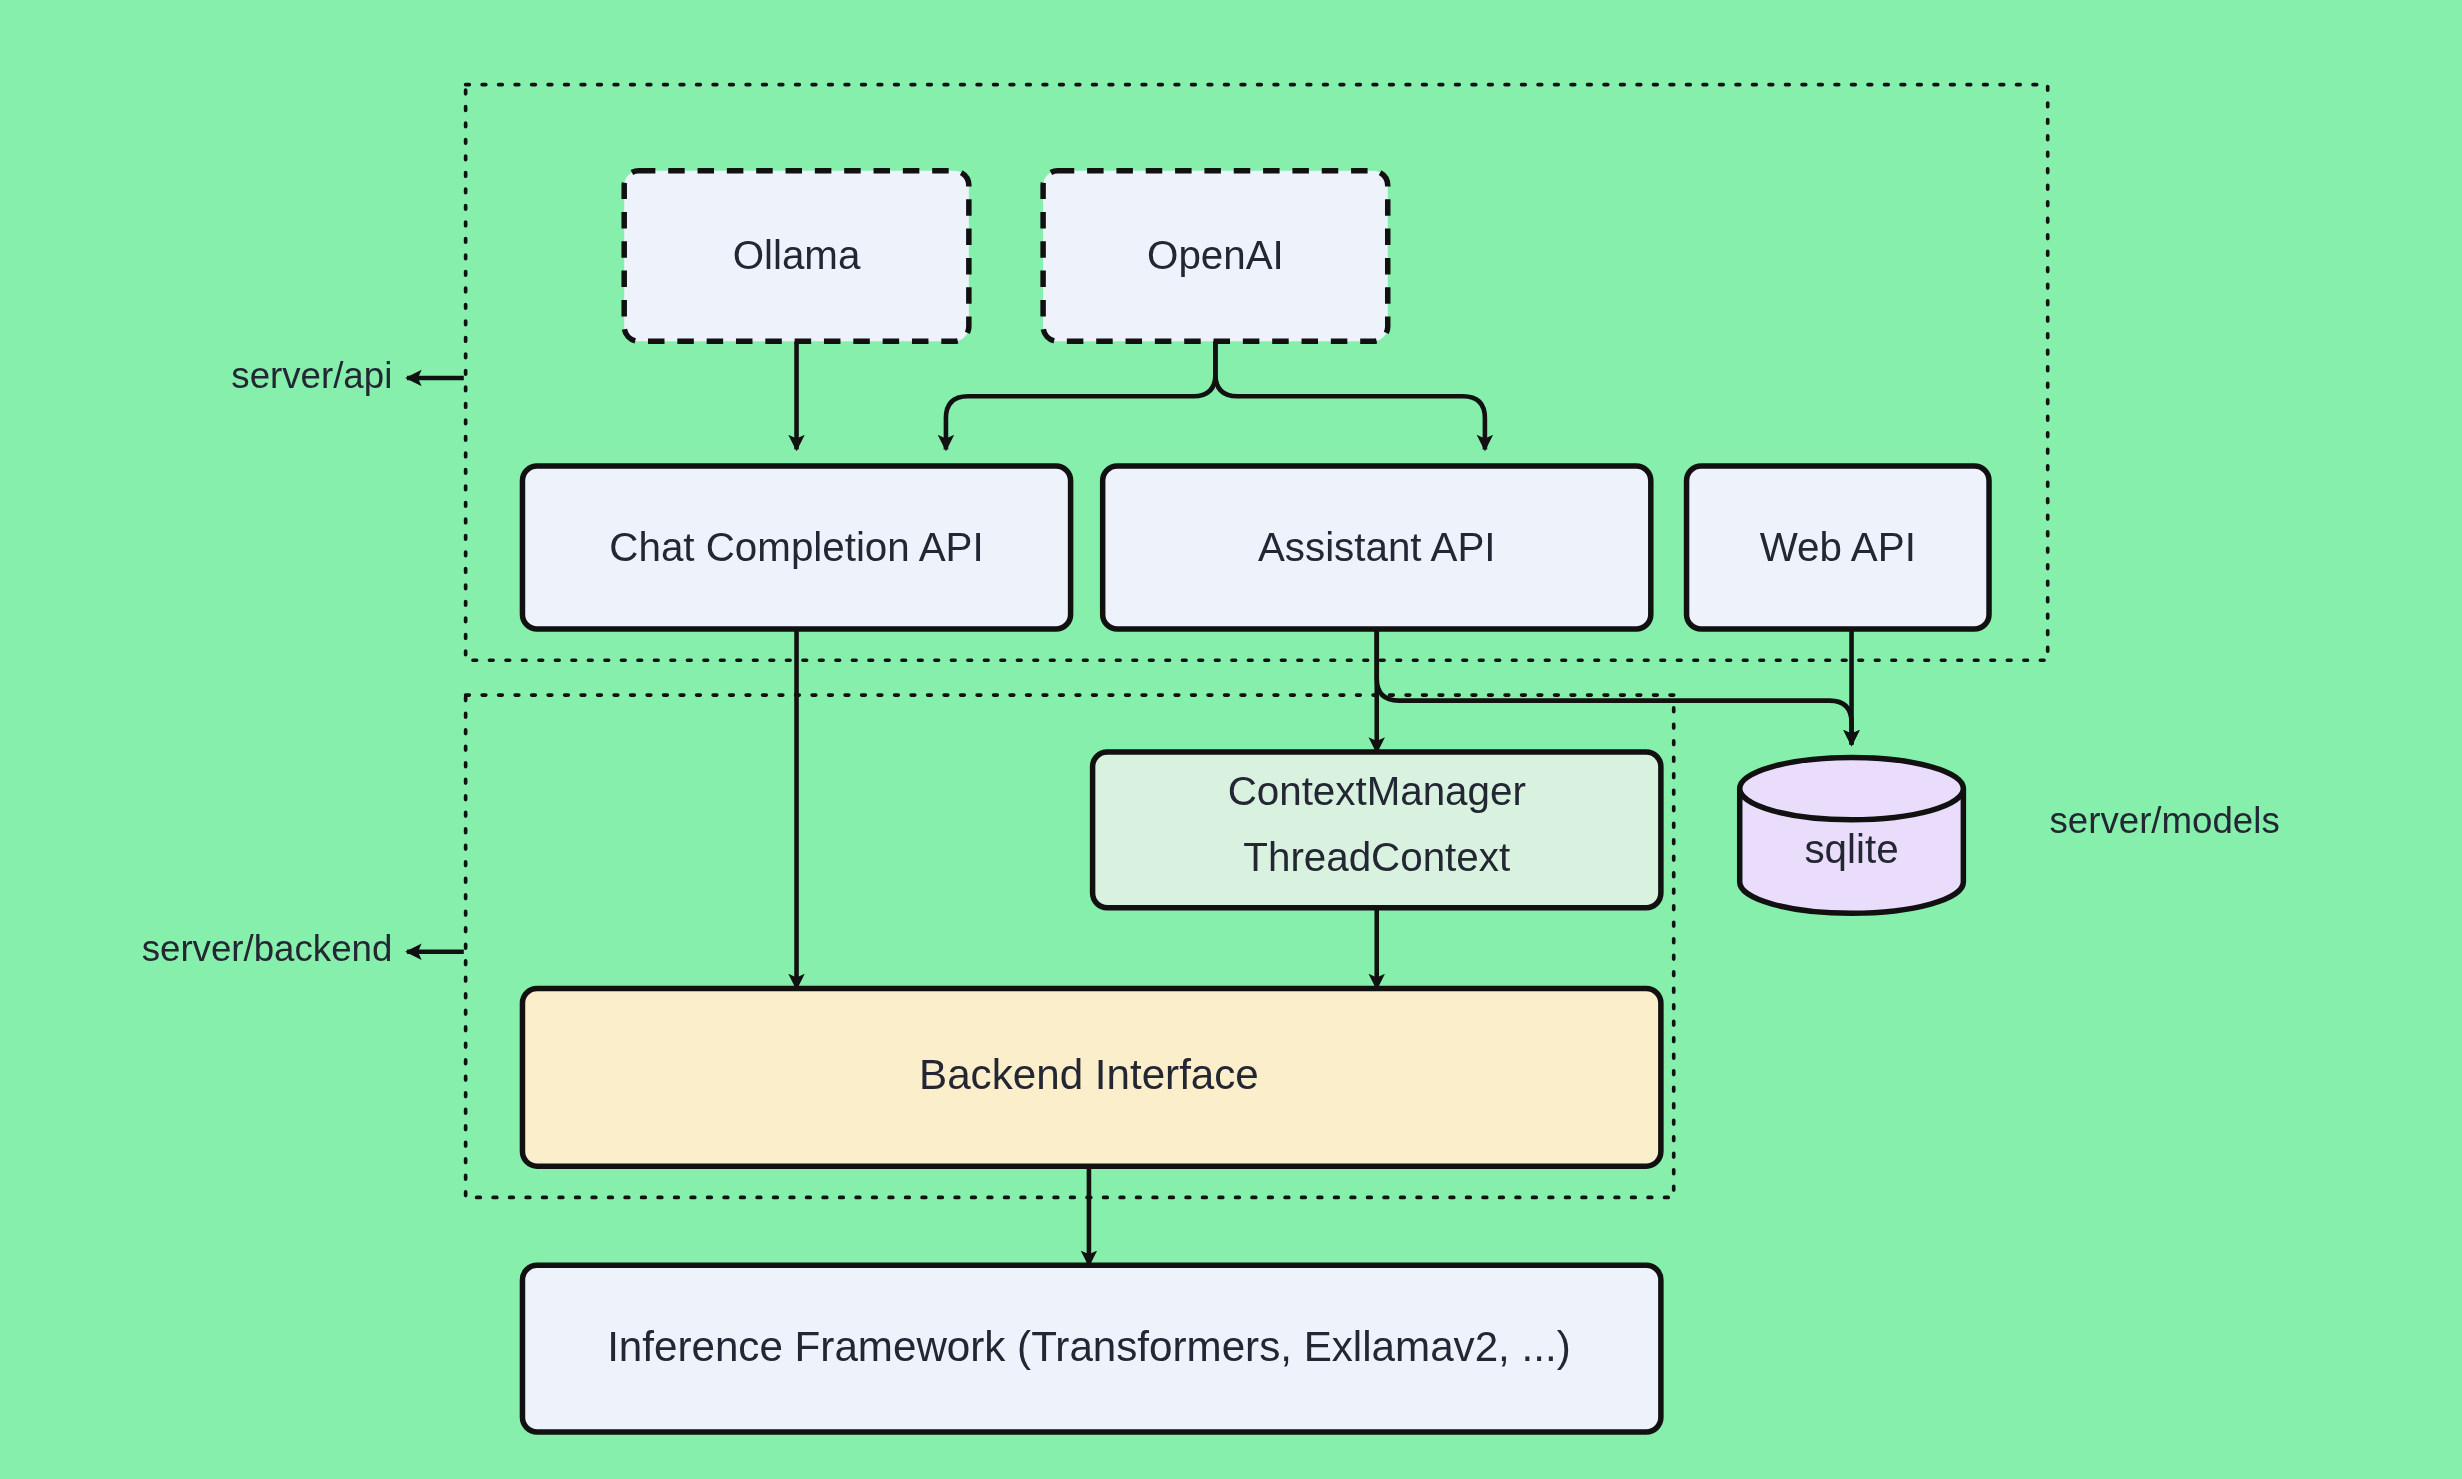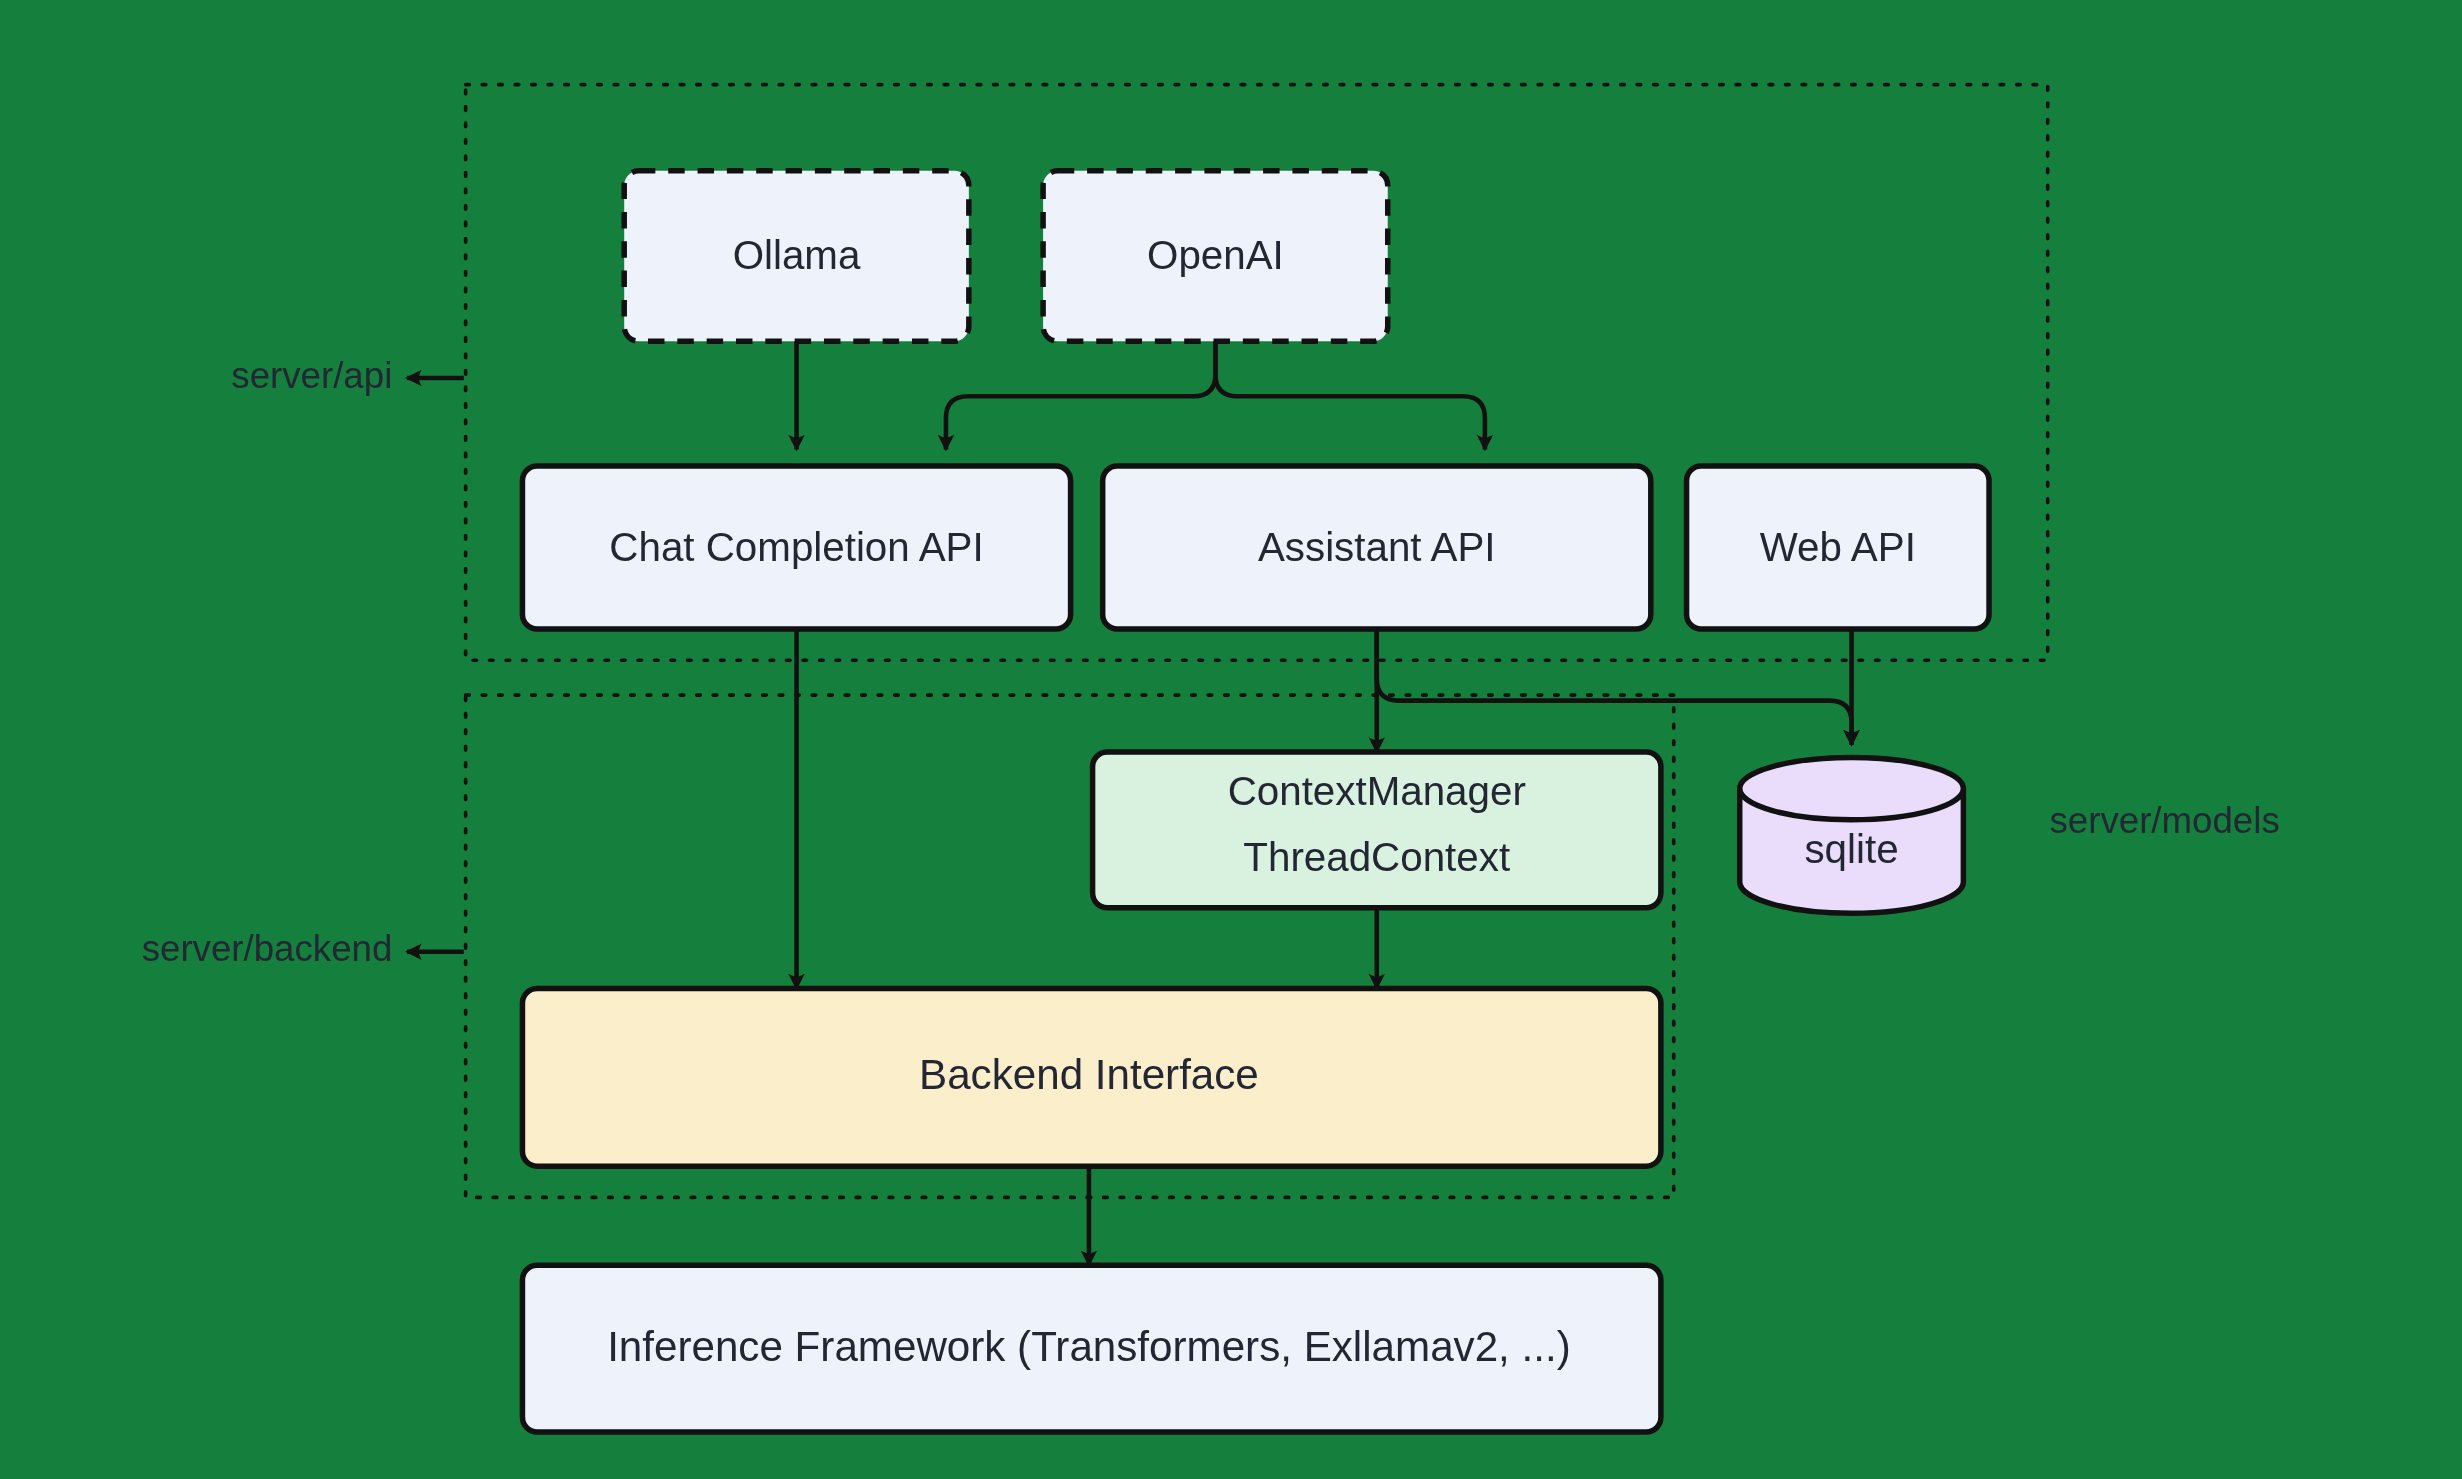--- a/index.html
+++ b/index.html
@@ -8,21 +8,21 @@
     padding: 0;
     background: #ffffff;
   }
   body {
     font-family: "Liberation Sans", sans-serif;
   }
   #canvas {
     position: relative;
     width: 2462px;
     height: 1480px;
-    background: #15803d;
+    background: #86efac;
     overflow: hidden;
   }
   svg.layer {
     position: absolute;
     top: 0;
     left: 0;
     width: 2462px;
     height: 1480px;
   }
   .node-text {

